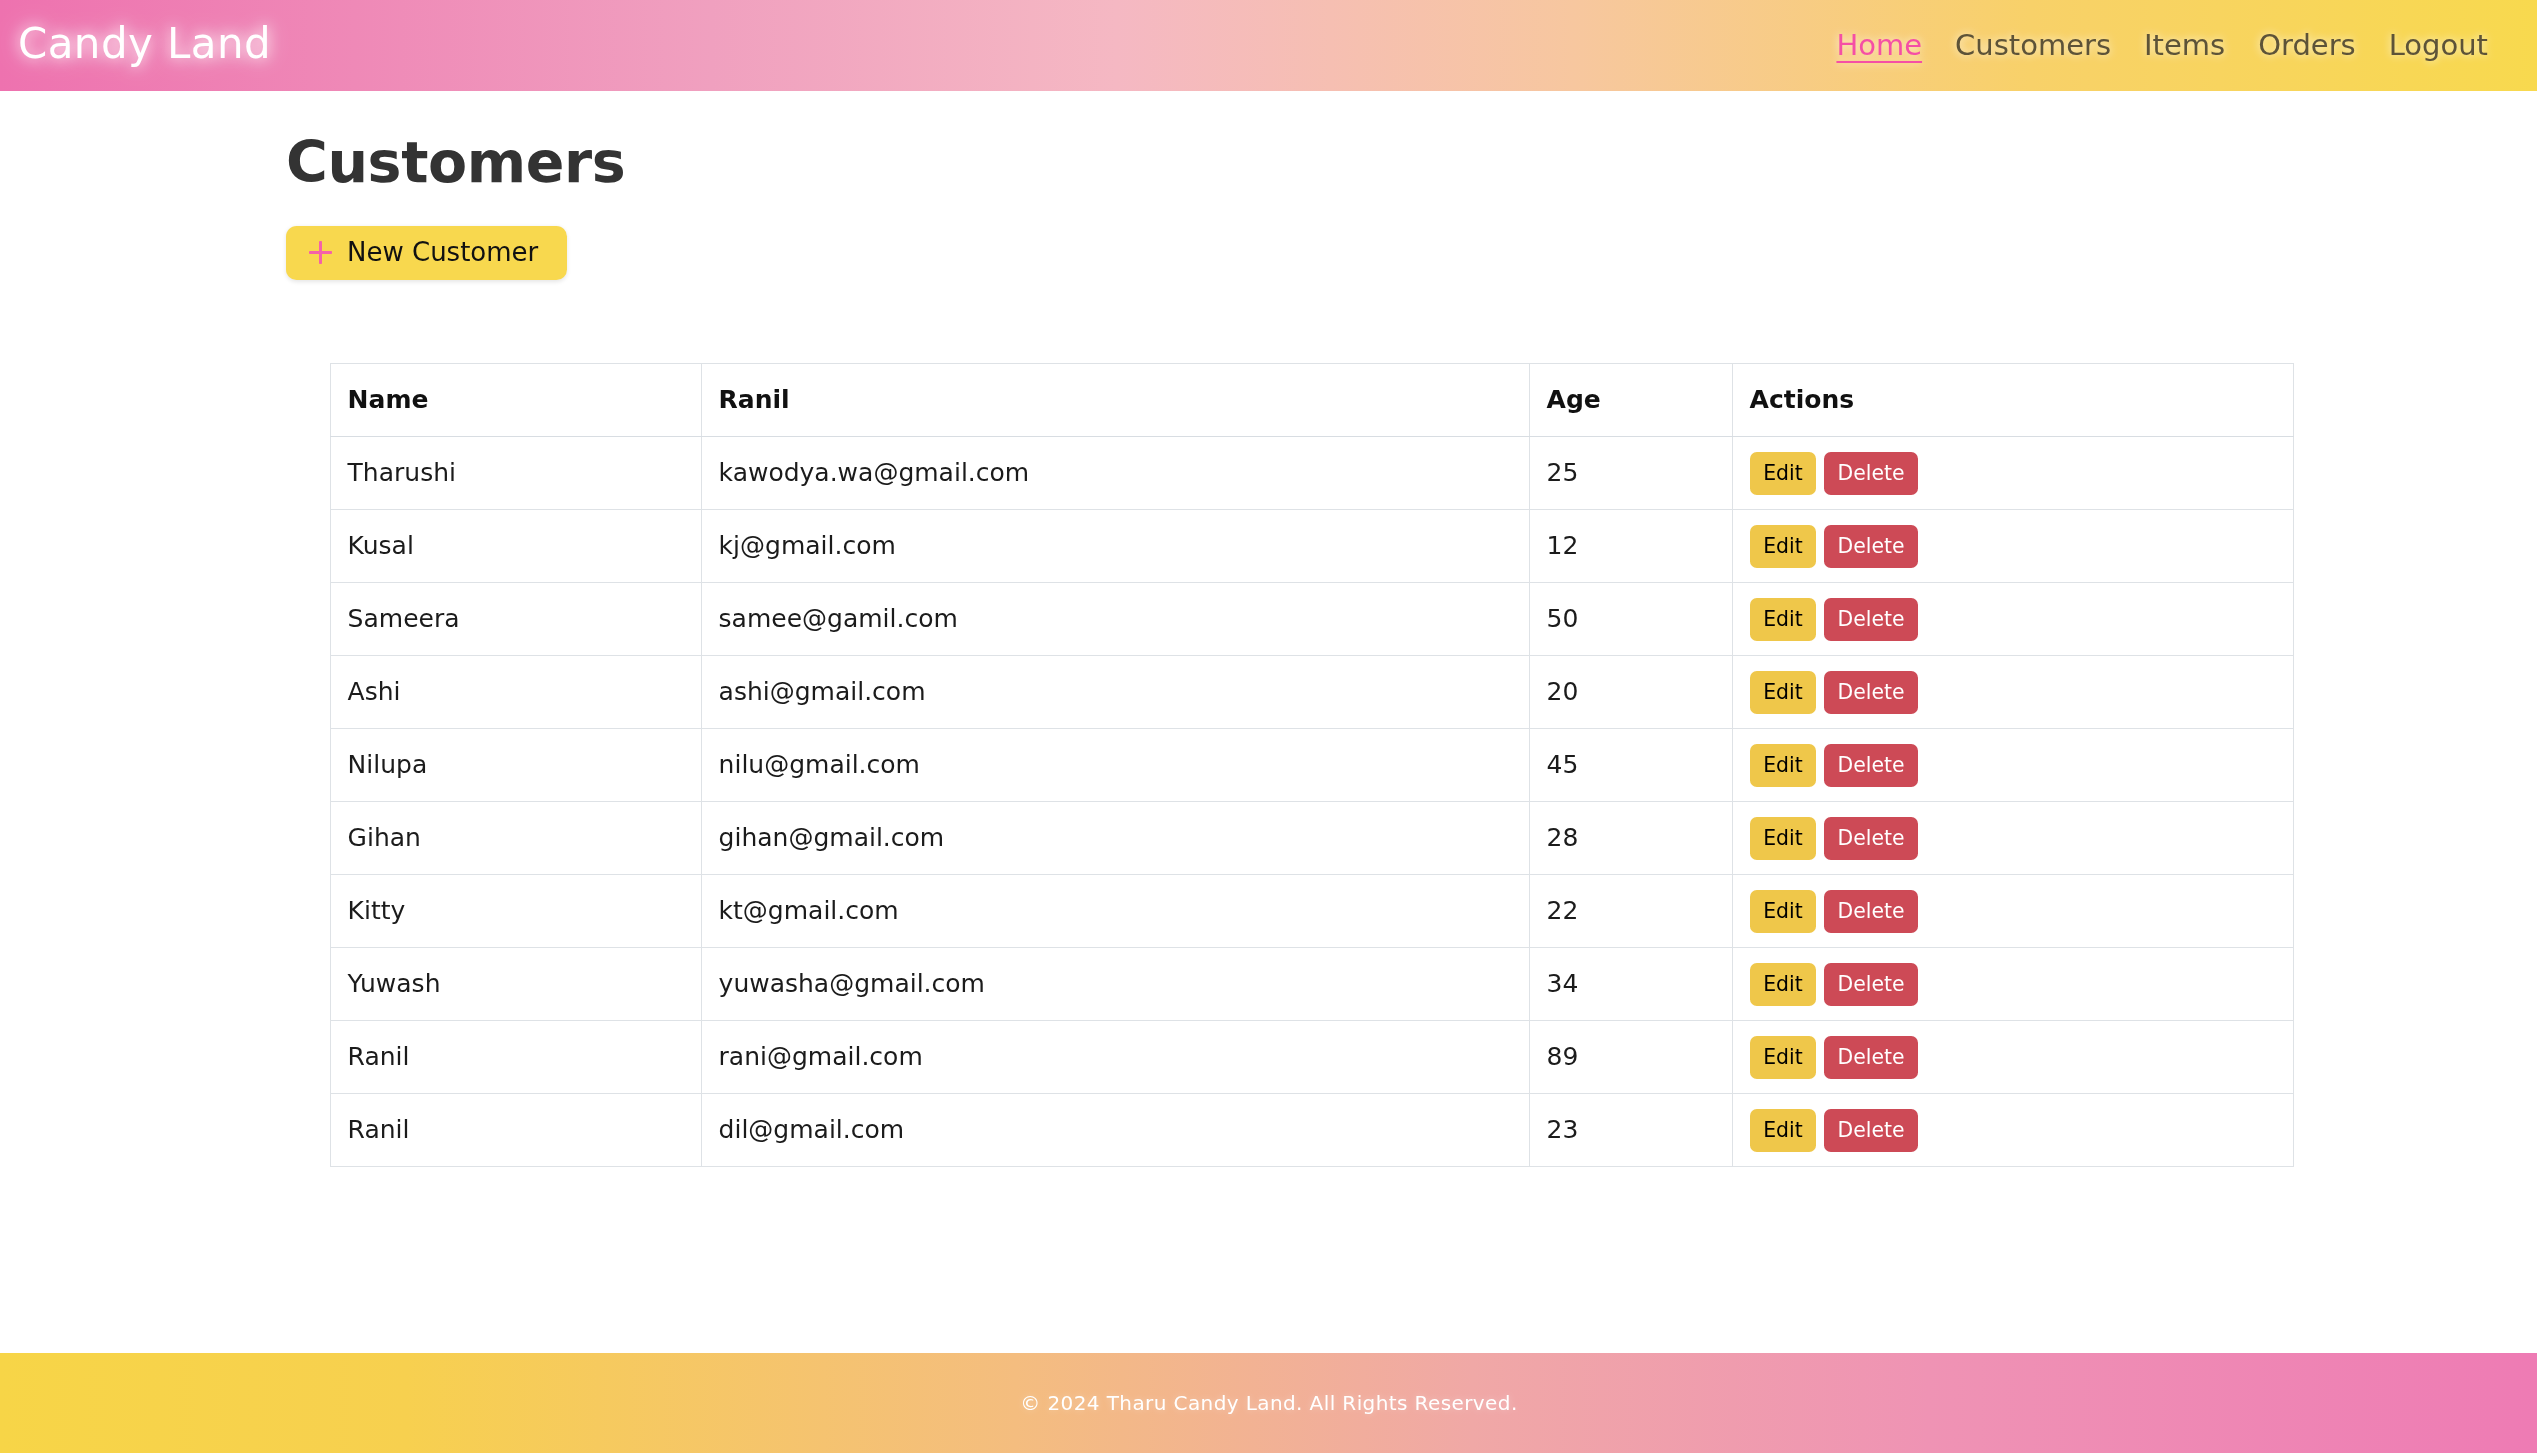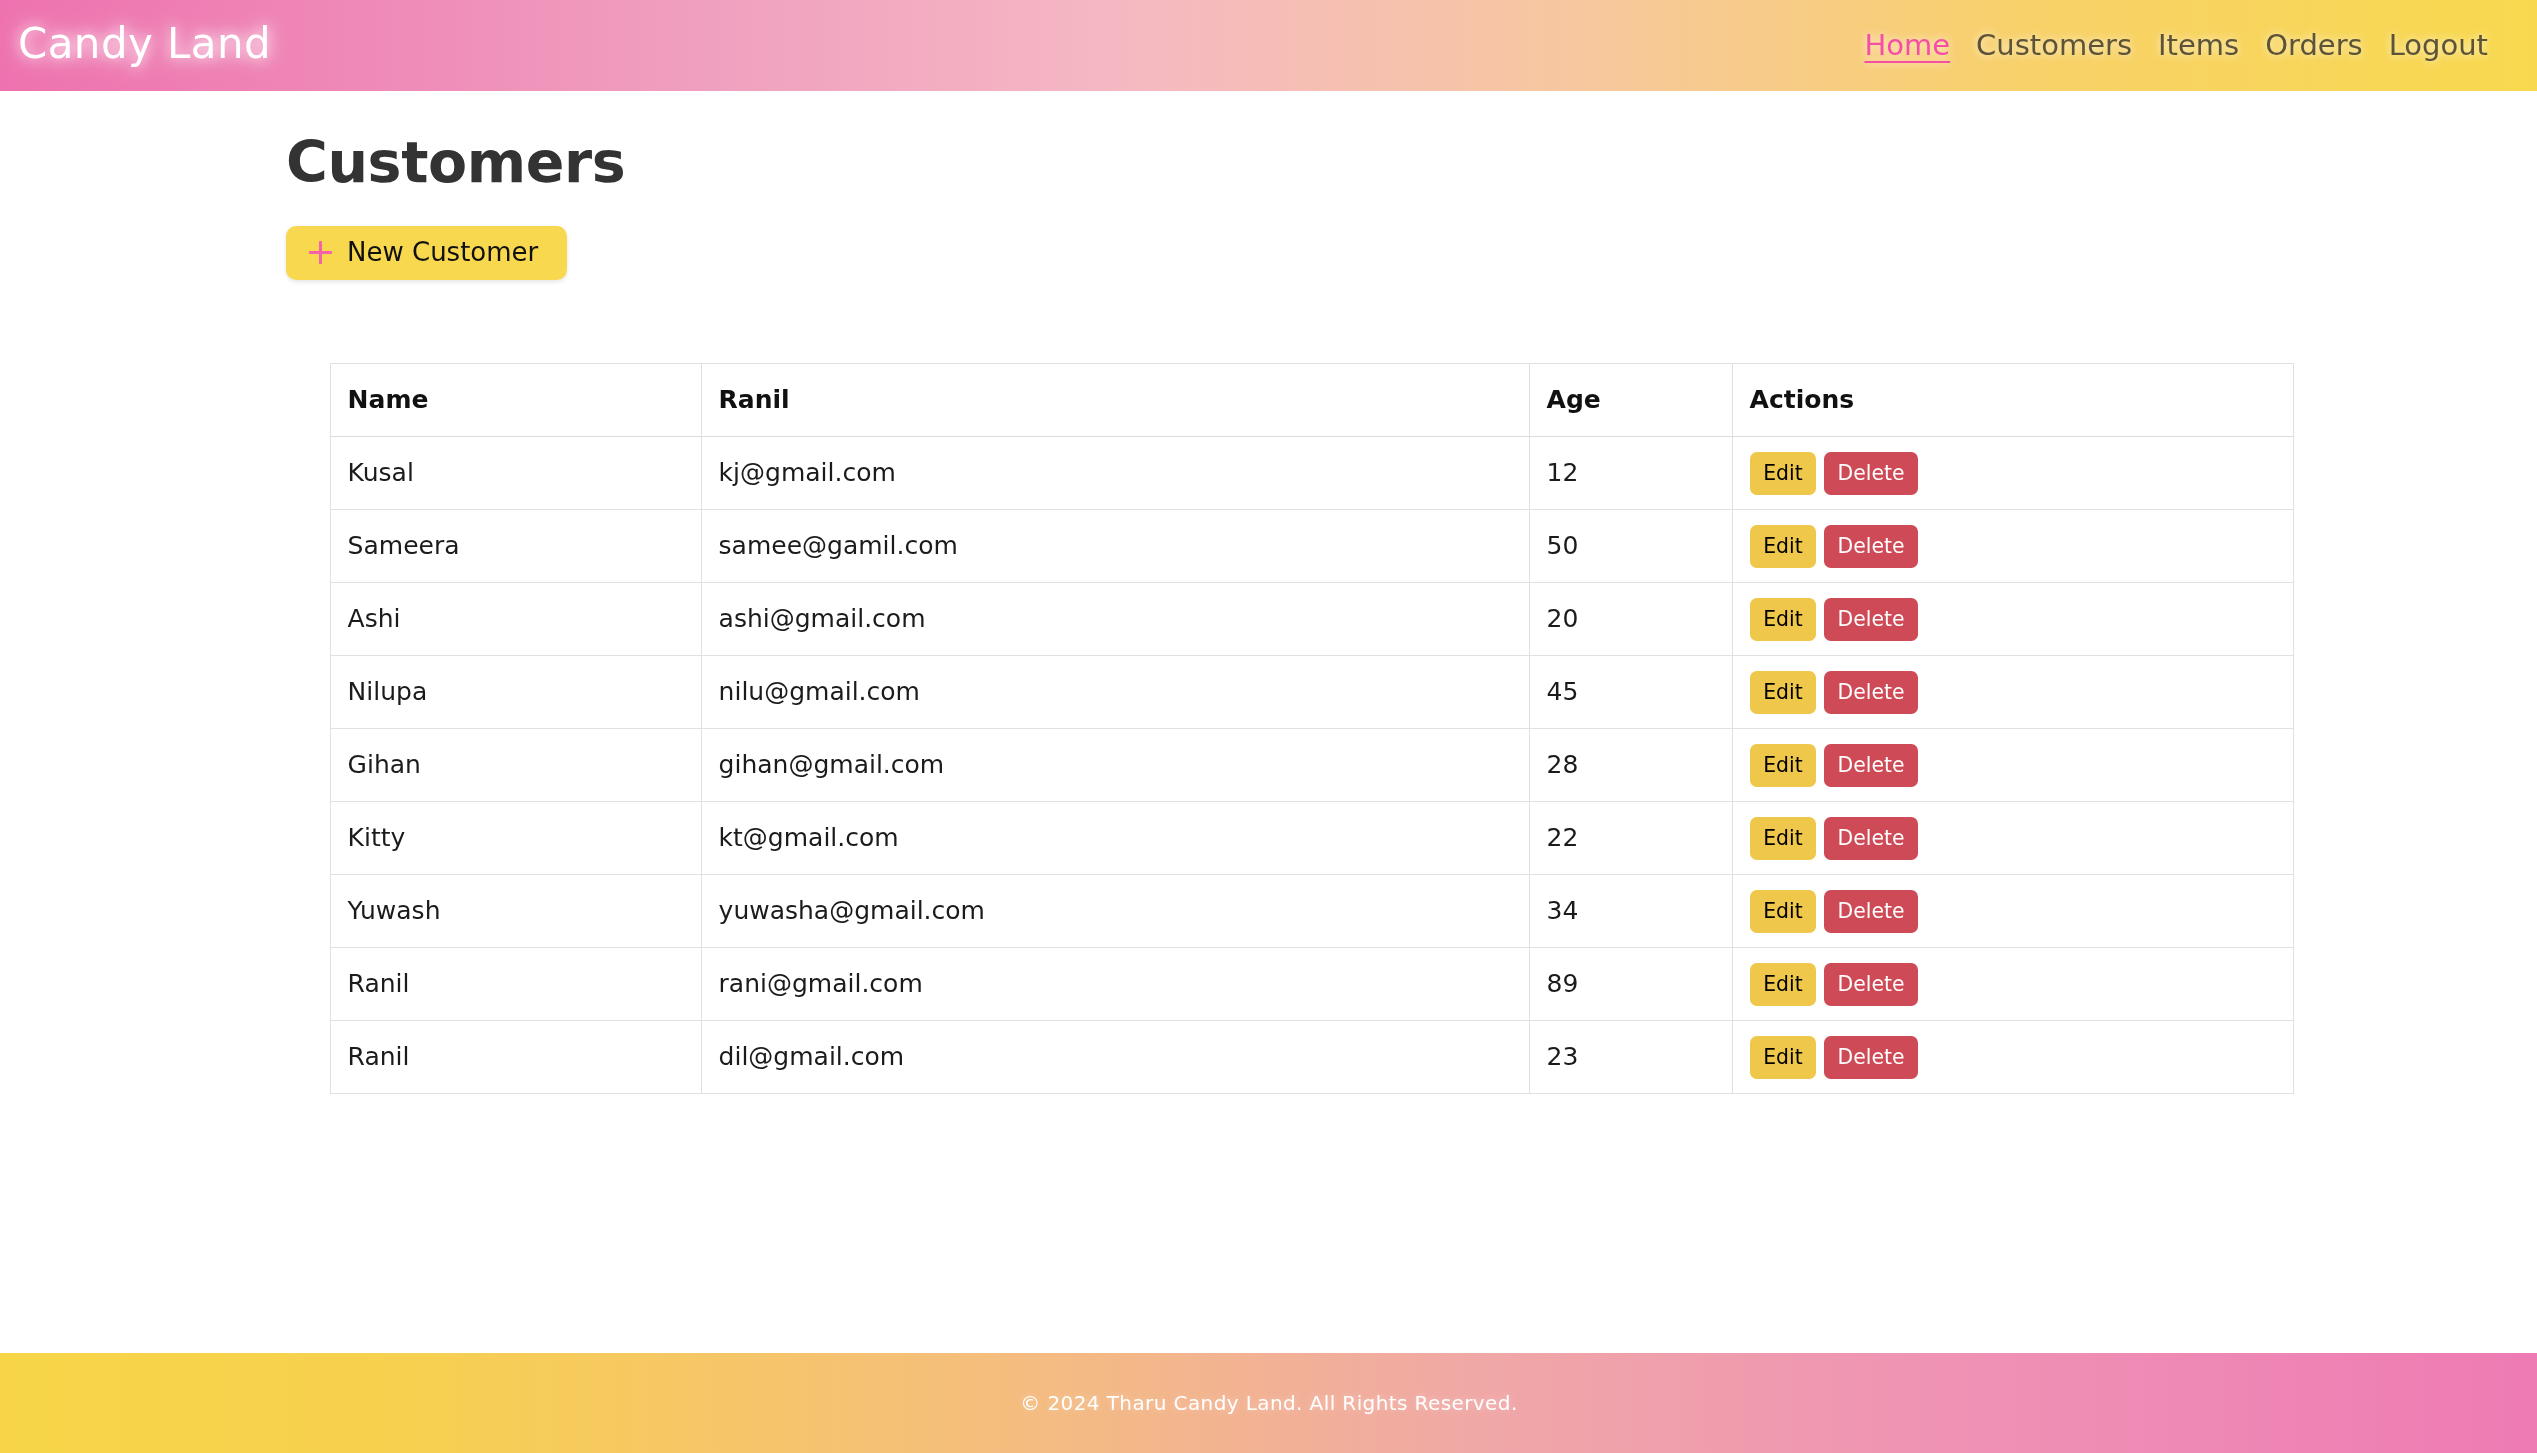--- a/index.html
+++ b/index.html
@@ -49,21 +49,21 @@
     text-shadow: 0 0 13.6px rgba(255,255,255,0.95),
                  0 0 26px rgba(255,255,255,0.6);
     font-weight: 400;
     white-space: nowrap;
     margin-top: -3px;
   }
 
   .navlinks {
     display: flex;
     align-items: center;
-    gap: 26px;
+    gap: 33px;
     white-space: nowrap;
   }
 
   .navlink {
     font-size: 29px;
     line-height: 1;
     color: #5d5338;
     text-decoration: none;
     font-weight: 400;
     text-shadow: 0 0 9px rgba(255,255,255,0.85);
@@ -262,20 +262,26 @@
           <thead>
             <tr id="header-row">
                 <th>Name</th>
                 <th>Ranil</th>
                 <th>Age</th>
                 <th>Actions</th>
               </tr>
           </thead>
           <tbody id="table-body">
               <tr>
+                <td>Tharushi</td>
+                <td>kawodya.wa@gmail.com</td>
+                <td>25</td>
+                <td class="actions-cell"><button class="btn btn-edit">Edit</button><button class="btn btn-delete">Delete</button></td>
+              </tr>
+              <tr>
                 <td>Kusal</td>
                 <td>kj@gmail.com</td>
                 <td>12</td>
                 <td class="actions-cell"><button class="btn btn-edit">Edit</button><button class="btn btn-delete">Delete</button></td>
               </tr>
               <tr>
                 <td>Sameera</td>
                 <td>samee@gamil.com</td>
                 <td>50</td>
                 <td class="actions-cell"><button class="btn btn-edit">Edit</button><button class="btn btn-delete">Delete</button></td>

